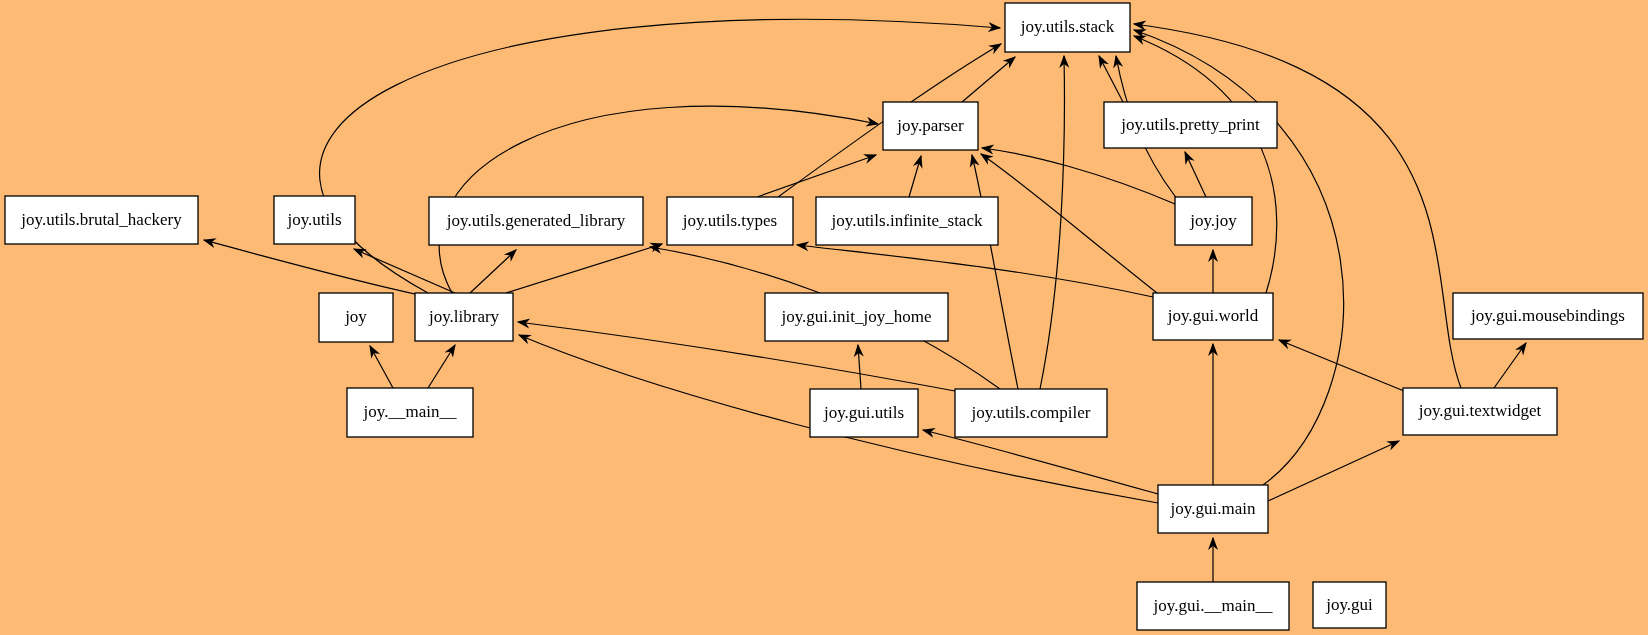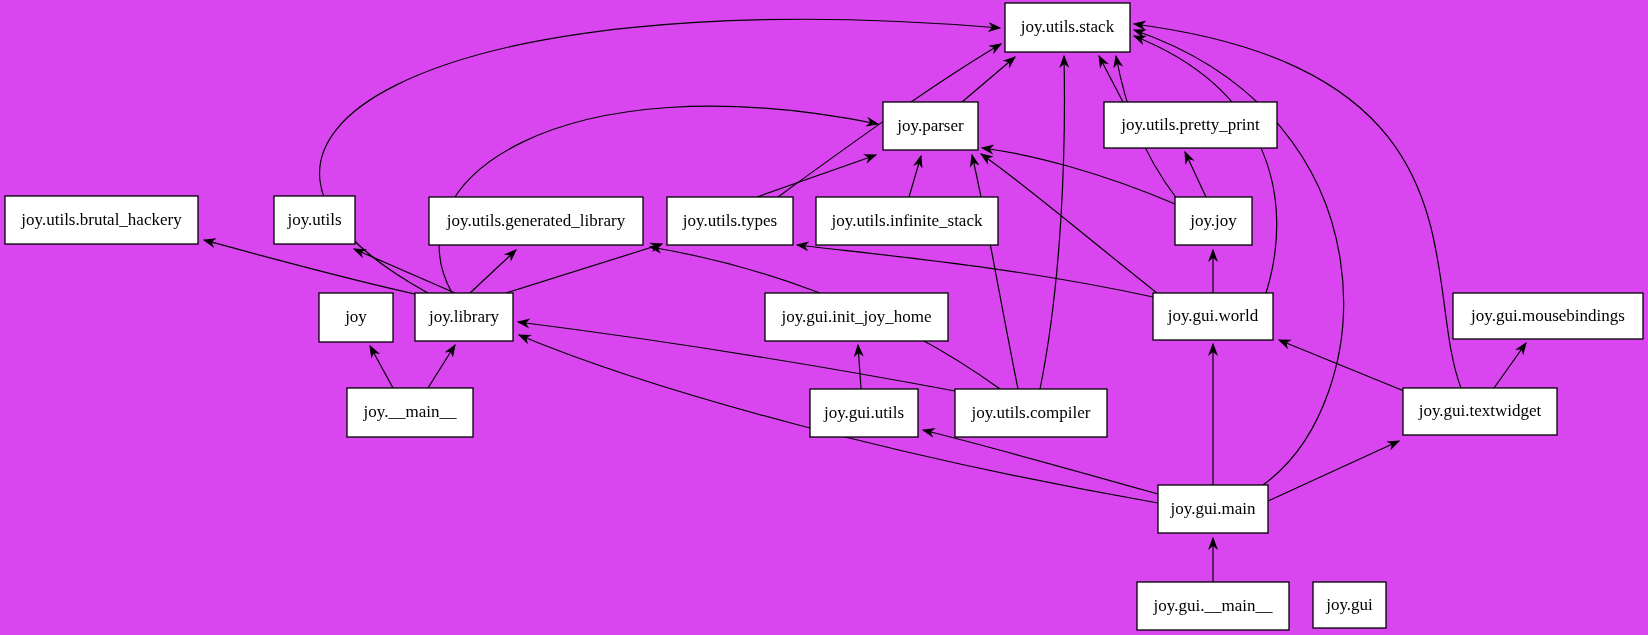--- a/index.html
+++ b/index.html
@@ -4,21 +4,21 @@
 <style>
   html, body {
     margin: 0;
     padding: 0;
     background: #ffffff;
   }
   #canvas-wrap {
     position: relative;
     width: 1648px;
     height: 635px;
-    background: #d946ef;
+    background: #fdba74;
     overflow: hidden;
   }
   svg { display: block; }
   .node rect {
     fill: #ffffff;
     stroke: #000000;
     stroke-width: 1.3;
   }
   .node text {
     font-family: "Liberation Serif", "DejaVu Serif", serif;

